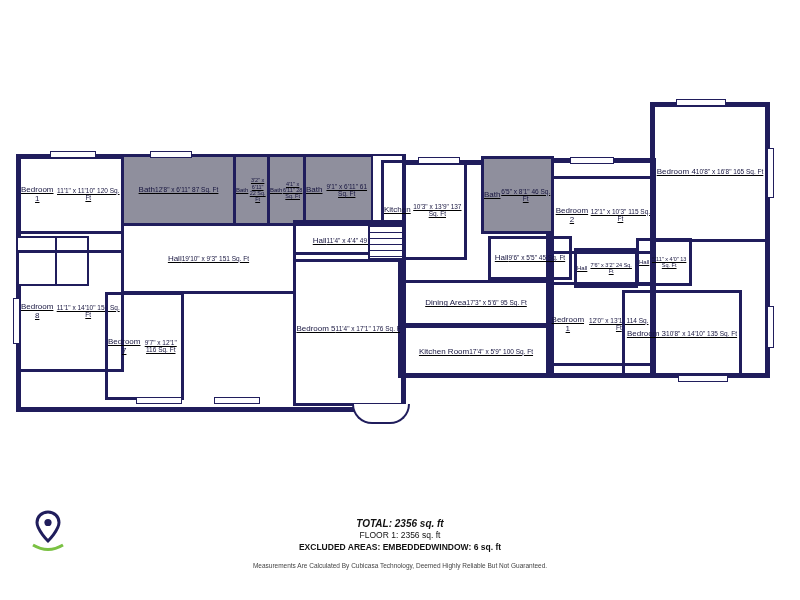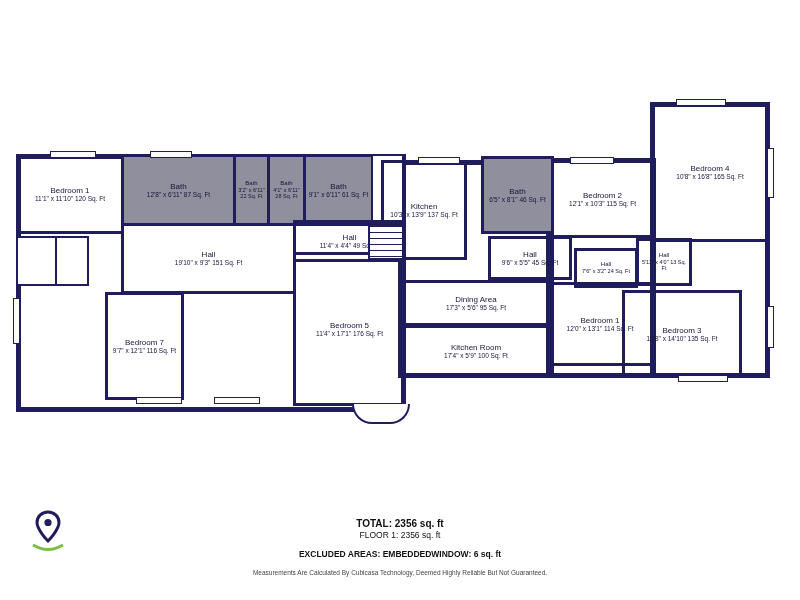--- a/index.html
+++ b/index.html
@@ -1,37 +1,37 @@
 <!DOCTYPE html>
 <html><head>
 <meta charset="utf-8">
 <style>
   html,body{margin:0;padding:0;}
   body{width:800px;height:600px;background:#ffffff;font-family:"Liberation Sans",sans-serif;}
   .canvas{position:relative;width:800px;height:600px;background:#fff;overflow:hidden;}
   .canvas *{box-sizing:border-box;}
   :root{--wall:#201d5c;--bath:#8f8f9d;}
   .wing{position:absolute;border:5px solid var(--wall);background:transparent;}
-  .room{position:absolute;border:3px solid var(--wall);display:flex;flex-direction:column;
-        align-items:center;justify-content:center;text-align:center;background:transparent;z-index:2;}
+  .room{position:absolute;border:3px solid var(--wall);display:flex;flex-direction:row;
+        align-items:center;justify-content:center;text-align:center;background:transparent;z-index:2;text-decoration:underline;}
   .room.bath{background:var(--bath);}
   .room .nm{font-size:8px;color:#17153f;line-height:1.15;}
   .room .dm{font-size:6.5px;color:#17153f;line-height:1.15;}
   .room.tiny .nm{font-size:6px;}
   .room.tiny .dm{font-size:5.5px;}
   .closet{position:absolute;border:2px solid var(--wall);z-index:2;background:#fff;}
   .stairs{position:absolute;border:2px solid var(--wall);z-index:3;
           background:repeating-linear-gradient(to bottom,var(--wall) 0 1px,#ffffff 1px 6px);}
   .window{position:absolute;background:#fdfdff;border:1px solid var(--wall);z-index:6;}
   .bay{position:absolute;background:#ffffff;border:2px solid var(--wall);border-top:none;
        border-radius:0 0 58px 58px;z-index:5;}
   .footer{position:absolute;left:0;right:0;top:518px;text-align:center;color:#111;z-index:8;}
-  .footer .total{font-size:10px;font-weight:bold;}
+  .footer .total{font-size:10px;font-weight:bold;font-style:italic;}
   .footer .floor{font-size:8.5px;margin-top:1px;}
-  .footer .excluded{font-size:8.5px;font-weight:bold;margin-top:9px;}
+  .footer .excluded{font-size:8.5px;font-weight:bold;margin-top:2px;}
   .footer .disclaimer{font-size:6.5px;color:#444;margin-top:10px;}
   .logo{position:absolute;left:24px;top:508px;width:48px;height:46px;z-index:8;}
 </style>
 </head>
 <body>
 
 <div class="canvas">
 
   <div class="wing" style="left:16px;top:154px;width:390px;height:258px"></div>
   <div class="wing" style="left:398px;top:160px;width:156px;height:218px"></div>
@@ -73,20 +73,24 @@
   <div class="room" style="left:293px;top:220px;width:113px;height:42px">
     <span class="nm">Hall</span>
     <span class="dm">11'4" x 4'4" 49 Sq. Ft</span>
   </div>
 
   <div class="stairs" style="left:368px;top:224px;width:36px;height:36px"></div>
 
   <div class="closet" style="left:16px;top:236px;width:42px;height:50px"></div>
   <div class="closet" style="left:55px;top:236px;width:34px;height:50px"></div>
 
+  <div class="room" style="left:16px;top:250px;width:108px;height:122px">
+    <span class="nm">Bedroom 8</span>
+    <span class="dm">11'1" x 14'10" 155 Sq. Ft</span>
+  </div>
 
   <div class="room" style="left:105px;top:292px;width:79px;height:108px">
     <span class="nm">Bedroom 7</span>
     <span class="dm">9'7" x 12'1" 116 Sq. Ft</span>
   </div>
 
 
   <div class="room" style="left:293px;top:252px;width:113px;height:154px">
     <span class="nm">Bedroom 5</span>
     <span class="dm">11'4" x 17'1" 176 Sq. Ft</span>
@@ -95,21 +99,21 @@
   <div class="room" style="left:381px;top:160px;width:86px;height:100px">
     <span class="nm">Kitchen</span>
     <span class="dm">10'3" x 13'9" 137 Sq. Ft</span>
   </div>
 
   <div class="room bath" style="left:481px;top:156px;width:73px;height:78px">
     <span class="nm">Bath</span>
     <span class="dm">6'5" x 8'1" 46 Sq. Ft</span>
   </div>
 
-  <div class="room" style="left:551px;top:160px;width:103px;height:78px">
+  <div class="room" style="left:551px;top:176px;width:103px;height:78px">
     <span class="nm">Bedroom 2</span>
     <span class="dm">12'1" x 10'3" 115 Sq. Ft</span>
   </div>
 
   <div class="room" style="left:650px;top:102px;width:120px;height:140px">
     <span class="nm">Bedroom 4</span>
     <span class="dm">10'8" x 16'8" 165 Sq. Ft</span>
   </div>
 
   <div class="room" style="left:488px;top:236px;width:84px;height:44px">

